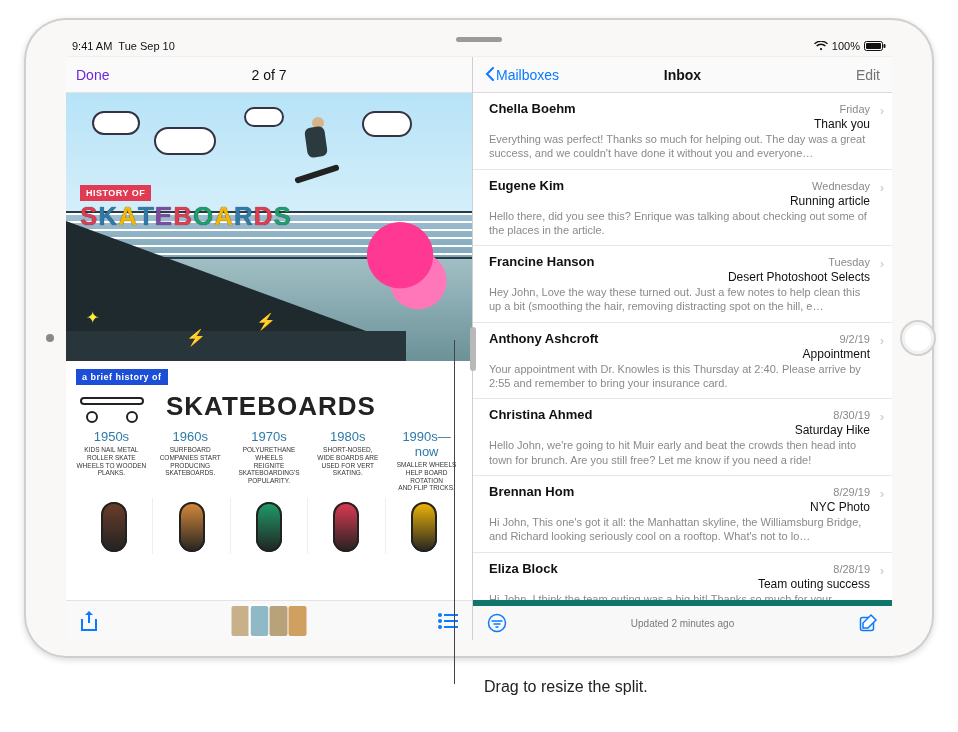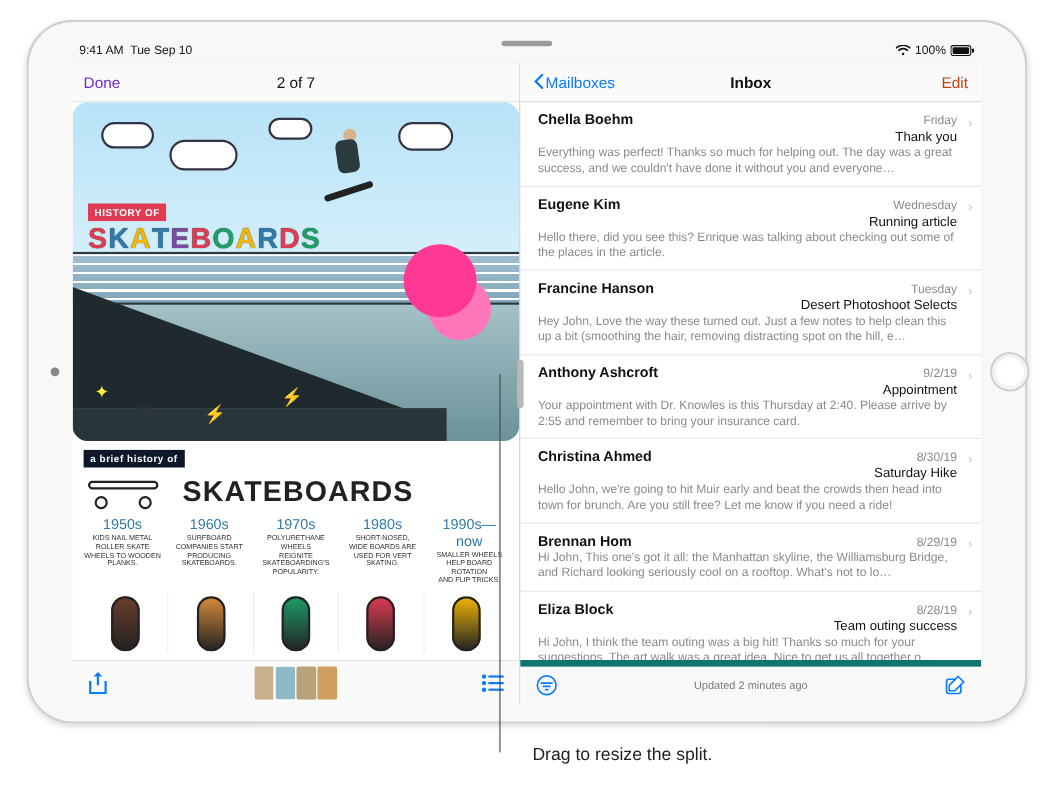--- a/index.html
+++ b/index.html
@@ -105,24 +105,23 @@
   .l-nav .done { color: #6d28d9; }
   .l-nav .counter { color: #111; font-weight: 500; position: absolute; left: 50%; transform: translateX(-50%); }
   .l-content {
     flex: 1;
     overflow: hidden;
     display: flex;
     flex-direction: column;
     background: #fff;
   }
   .hero {
-    height: 308px;
+    height: 268px;
     position: relative;
     overflow: hidden;
-    border-radius: 14px;
   }
   .sky {
     position: absolute; inset: 0 0 38% 0;
     background: linear-gradient(#b7e3f7,#dff3fb);
   }
   .cloud {
     position: absolute;
     border: 2px solid #334;
     background: #fff;
     border-radius: 20px;
@@ -196,21 +195,21 @@
   }
   .doodle { position:absolute; font-size:16px; }
   .info-card {
     flex: 1;
     background: #fff;
     padding: 8px 10px 0 10px;
     display: flex; flex-direction: column;
   }
   .brief-banner {
     align-self: flex-start;
-    background: #0f172a; color:#fff;
+    background: #1d4ed8; color:#fff;
     font-size: 9px; font-weight:700; padding:3px 6px;
     letter-spacing:.5px;
   }
   .brief-row { display:flex; align-items:center; gap:18px; margin-top:4px;}
   .sb-sketch {
     width: 72px; height: 34px; position: relative;
   }
   .sb-sketch .deck {
     position:absolute; left:4px; right:4px; top:8px; height:8px;
     border:2px solid #222; border-radius: 8px;
@@ -263,21 +262,21 @@
   
   .r-nav {
     height:36px; display:flex; align-items:center; justify-content:space-between;
     padding:0 12px; position:relative;
     background: rgba(250,250,250,.95);
     border-bottom:1px solid #d9d9d9;
     font-size:14px;
   }
   .r-nav .back { color:#0a7aff; display:flex; gap:2px;}
   .r-nav .title { position:absolute; left:50%; transform:translateX(-50%); font-weight:600; color:#111;}
-  .r-nav .edit { color:#c2410c;margin-left:17px; }
+  .r-nav .edit { color:#737373;margin-left:17px; }
   .mail-list { flex:1; overflow:hidden; }
   .mail-item {
     padding: 8px 22px 8px 16px;
     border-bottom:1px solid #e6e6e6;
     position:relative;
   }
   .mail-item .row1 { display:flex; justify-content:space-between; align-items:baseline;}
   .mail-item .sender { font-size:13px; font-weight:600; color:#111; }
   .mail-item .date { font-size:11px; color:#8a8a8a; }
   .mail-item .subject { font-size:12px; color:#111; margin-top:1px;text-align:right;}
@@ -542,20 +541,21 @@
             </div>
             <div class="subject">Saturday Hike</div>
             <div class="preview">Hello John, we're going to hit Muir early and beat the crowds then head into town for brunch. Are you still free? Let me know if you need a ride!</div>
             <span class="chev">›</span>
           </div>
           <div class="mail-item">
             <div class="row1">
               <span class="sender">Brennan Hom</span>
               <span class="date">8/29/19</span>
             </div>
+            <div class="subject">NYC Photo</div>
             <div class="preview">Hi John, This one's got it all: the Manhattan skyline, the Williamsburg Bridge, and Richard looking seriously cool on a rooftop. What's not to lo…</div>
             <span class="chev">›</span>
           </div>
           <div class="mail-item">
             <div class="row1">
               <span class="sender">Eliza Block</span>
               <span class="date">8/28/19</span>
             </div>
             <div class="subject">Team outing success</div>
             <div class="preview">Hi John, I think the team outing was a big hit! Thanks so much for your suggestions. The art walk was a great idea. Nice to get us all together o…</div>

